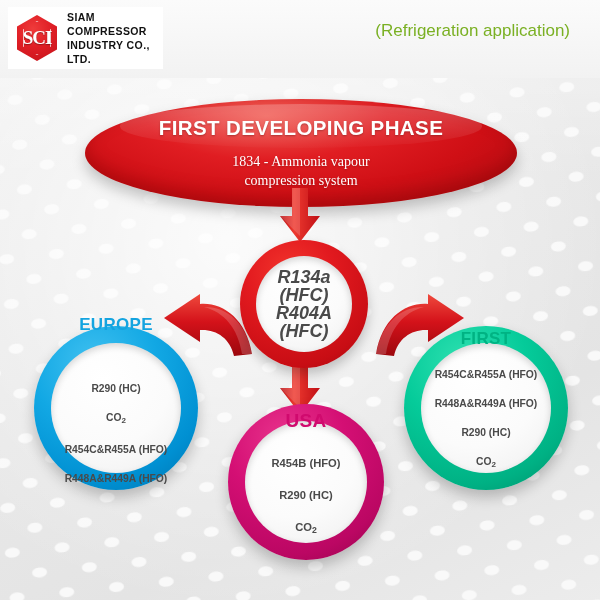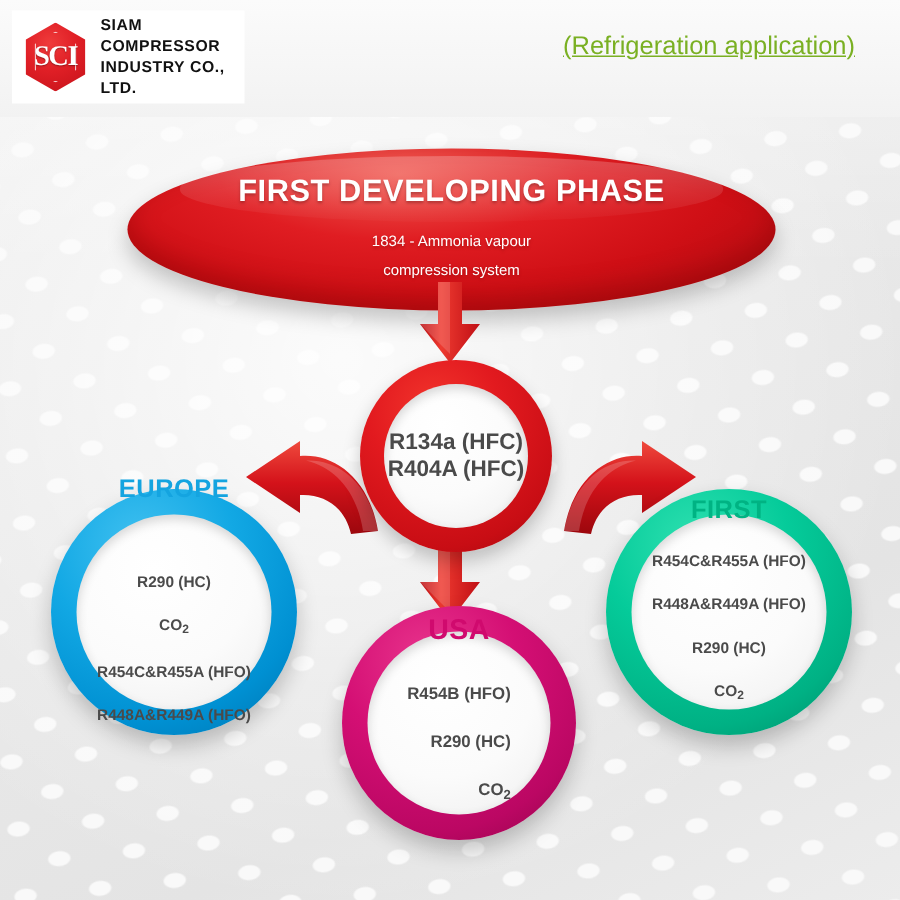--- a/index.html
+++ b/index.html
@@ -109,21 +109,20 @@
     letter-spacing: 0.3px;
     line-height: 24px;
   }
   #sub-title {
     color: #7ab023;
     font-size: 17px;
     line-height: 22px;
     margin-top: 2px;
     text-align: right;
     padding-right: 14px;
-    text-decoration: underline;
   }
 
   
   #phase-ellipse {
     position: absolute;
     left: 85px; top: 99px;
     width: 432px; height: 108px;
     border-radius: 50%;
     background:
       radial-gradient(ellipse at 42% 16%, #f05a52 0%, #e01d22 34%, #cf0f15 62%, #a80a10 100%);
@@ -144,25 +143,26 @@
     background: linear-gradient(180deg, rgba(255,255,255,0.22) 0%, rgba(255,255,255,0.02) 100%);
     pointer-events: none;
   }
   #phase-title {
     font-size: 20.5px;
     font-weight: bold;
     letter-spacing: 0.4px;
     text-shadow: 0 1px 2px rgba(90,0,0,0.45);
   }
   #phase-sub {
-    font-size: 10px;
+    font-size: 14px;
     line-height: 19px;
     margin-top: 12px;
     white-space: pre-line;
     text-shadow: 0 1px 2px rgba(90,0,0,0.35);
+    font-family: Liberation Serif, serif;
   }
 
   
   .ring {
     position: absolute;
     border-radius: 50%;
     display: flex;
     flex-direction: column;
     align-items: center;
     justify-content: center;
@@ -194,22 +194,23 @@
     left: 240px; top: 240px;
     width: 128px; height: 128px;
     background: radial-gradient(circle at 38% 25%, #f2342c 0%, #e21a1f 35%, #c80d14 75%, #9e070d 100%);
     box-shadow: 0 6px 12px rgba(0,0,0,0.22);
   }
   #center-circle .inner {
     left: 16px; top: 16px; right: 16px; bottom: 16px;
   }
   #center-text {
     color: #4a4a4a;
-    font-weight: bold;
-    font-size: 15px;
+    font-style: italic;
+    font-weight: bold;
+    font-size: 18px;
     line-height: 18px;
     white-space: pre-line;
   }
 
   
   #europe-circle {
     left: 34px; top: 326px;
     width: 164px; height: 164px;
     background: radial-gradient(circle at 36% 22%, #3fc0f0 0%, #12a8e4 38%, #0090d2 72%, #0072ae 100%);
     box-shadow: 0 7px 14px rgba(0,0,0,0.22);
@@ -220,21 +221,21 @@
 
   
   #usa-circle {
     left: 228px; top: 404px;
     width: 156px; height: 156px;
     background: radial-gradient(circle at 36% 22%, #e8338c 0%, #d40f74 38%, #bb0763 74%, #8f0449 100%);
     box-shadow: 0 7px 14px rgba(0,0,0,0.22);
   }
   #usa-circle .inner { left: 17px; top: 17px; right: 17px; bottom: 17px; }
   #usa-name { color: #d00a6e; font-size: 19px; margin-bottom: 7px; }
-  #usa-list { font-size: 11.2px; line-height: 16px; text-align: right; }
+  #usa-list { font-size: 11.2px; line-height: 16px; }
 
   
   #asia-circle {
     left: 404px; top: 326px;
     width: 164px; height: 164px;
     background: radial-gradient(circle at 36% 22%, #2ee0b0 0%, #05cb9a 38%, #00b184 74%, #008c68 100%);
     box-shadow: 0 7px 14px rgba(0,0,0,0.22);
   }
   #asia-circle .inner { left: 17px; top: 17px; right: 17px; bottom: 17px; }
   #asia-name { color: #00b383; font-size: 17px; margin-bottom: 4px; }

